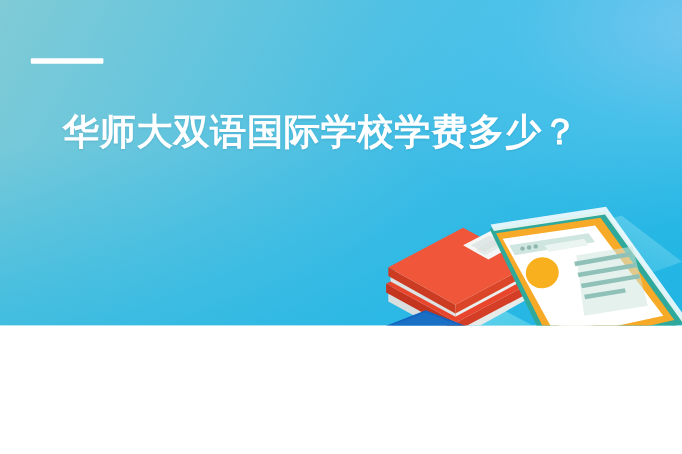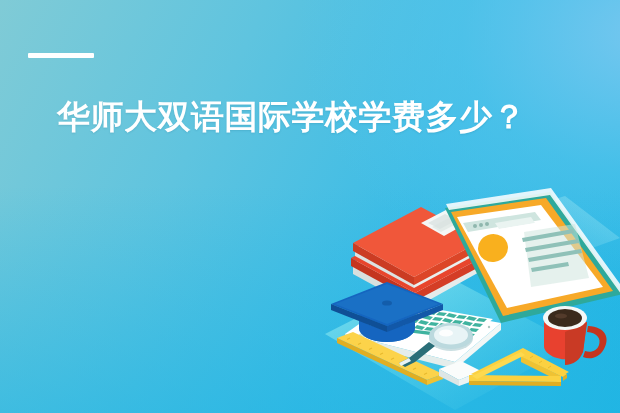--- a/index.html
+++ b/index.html
@@ -3,23 +3,23 @@
 <meta charset="utf-8">
 <style>
   html, body {
     margin: 0;
     padding: 0;
     background: #ffffff;
   }
   #stage {
     position: relative;
     width: 620px;
-    height: 413px;
+    height: 296px;
     overflow: hidden;
-    font-family: Liberation Mono, monospace;
+    font-family: Liberation Sans, sans-serif;
   }
 
   
   .bg-base {
     position: absolute;
     inset: 0;
     background: linear-gradient(118deg, #80CBD6 0%, #5FC4DF 32%, #3CBCE6 62%, #23B6E4 100%);
   }
   .bg-blue-wash {
     position: absolute;

